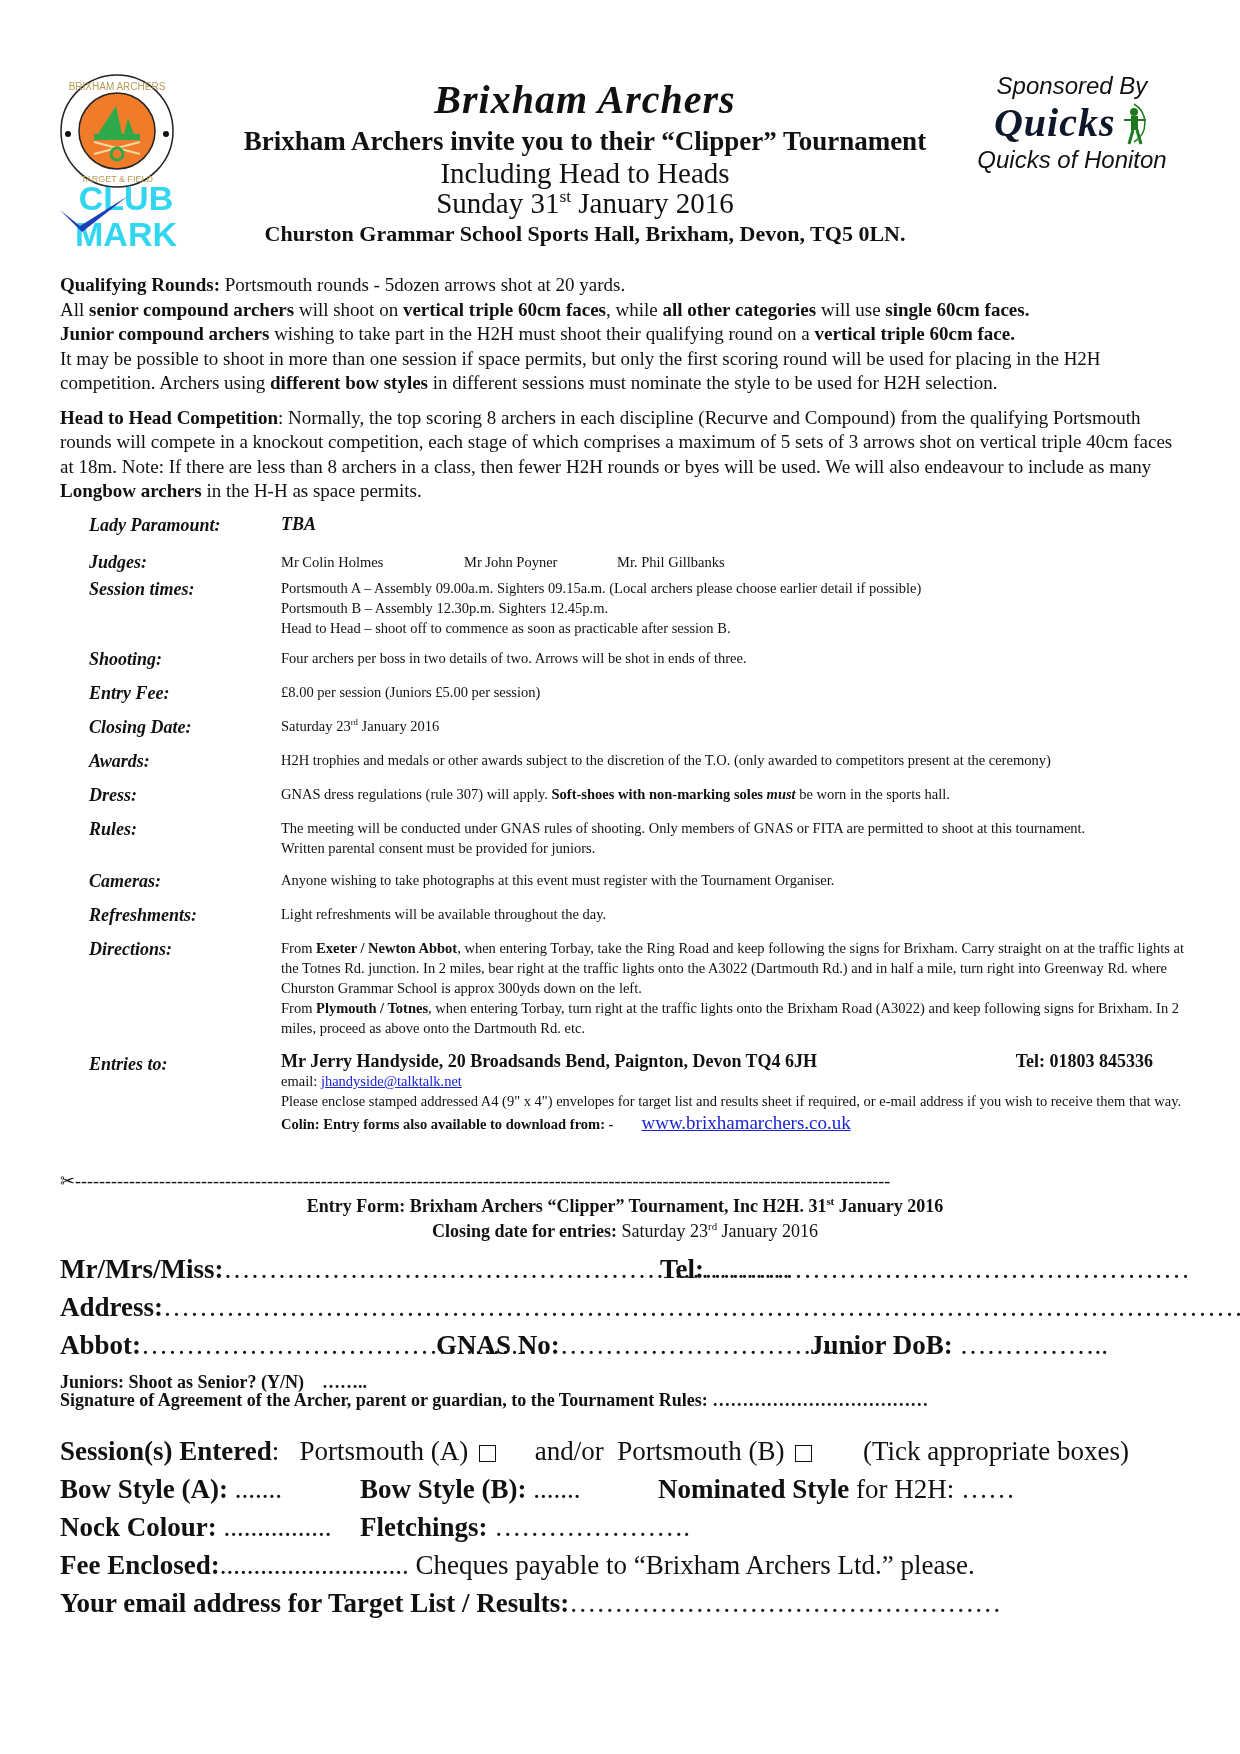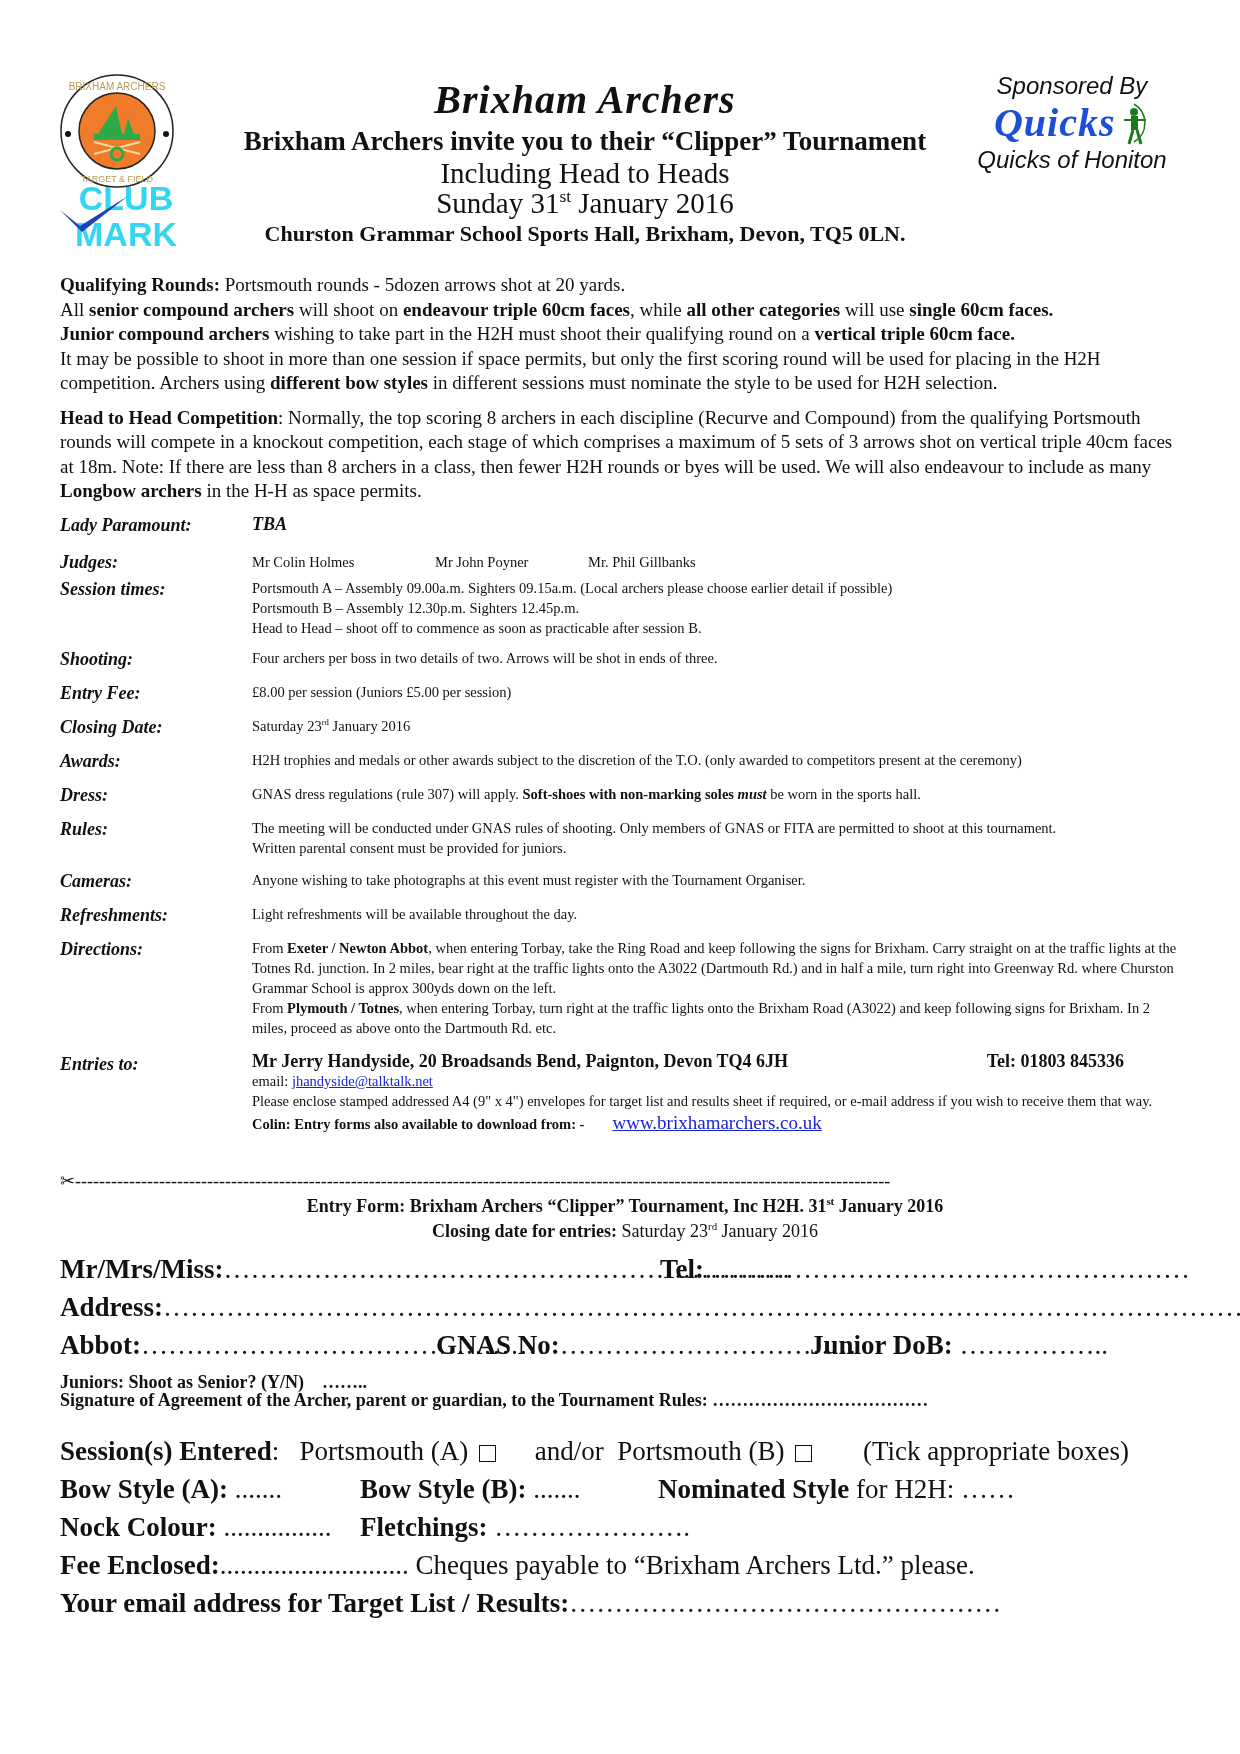--- a/index.html
+++ b/index.html
@@ -2,33 +2,33 @@
 <html><head>
 <meta charset="utf-8">
 <style>
   html, body { margin:0; padding:0; background:#ffffff; }
   body { width:1240px; height:1754px; position:relative; overflow:hidden; font-family:"Liberation Serif", serif; color:#111; }
   .abs { position:absolute; }
   .logo-club { left:58px; top:72px; width:118px; height:118px; }
   .logo-mark { left:58px; top:180px; width:130px; height:70px; }
   .sponsor { left:972px; top:72px; width:200px; text-align:center; font-family:"Liberation Sans", sans-serif; font-style:italic; color:#111; }
   .sponsor .sp-by { font-size:24px; }
-  .sponsor .quicks { font-family:"Liberation Serif", serif; font-style:italic; font-weight:bold; font-size:40px; color:#1d4ed8; line-height:46px; letter-spacing:1px; }
+  .sponsor .quicks { font-family:"Liberation Serif", serif; font-style:italic; font-weight:bold; font-size:40px; color:#0f172a; line-height:46px; letter-spacing:1px; }
   .sponsor .sp-name { font-size:24px; }
   .header { left:200px; top:76px; width:770px; text-align:center; }
   .h-title { font-size:40px; font-weight:bold; font-style:italic; letter-spacing:1px; line-height:48px; }
   .h-invite { font-size:27px; font-weight:bold; line-height:34px; }
   .h-sub { font-size:29px; line-height:30px; }
   .h-venue { font-size:22px; font-weight:bold; line-height:32px; }
   sup { font-size:60%; line-height:0; }
   .body { left:60px; top:273px; width:1125px; font-size:19px; line-height:24.5px; }
   .para2 { margin-top:10px; }
   .details { left:60px; top:514px; width:1125px; }
   .drow { display:flex; align-items:flex-start; }
-  .dlabel { width:192px; font-size:18px; font-weight:bold; font-style:italic; flex:none; line-height:22px; }
+  .dlabel { width:192px; font-size:18px; font-weight:bold; font-style:italic; flex:none; line-height:22px;margin-left:29px; }
   .dval { font-size:14.5px; line-height:20px; flex:1; }
   .dval .big { font-size:18px; font-weight:bold; }
   .dval .itb { font-size:18px; font-weight:bold; font-style:italic; }
   a.link { color:#1a23d6; text-decoration:underline; }
   a.link2 { color:#1a23d6; text-decoration:underline; font-size:19px; }
   .cut { left:60px; top:1170px; width:1110px; font-size:18px; white-space:nowrap; overflow:hidden; }
   .form-head { left:200px; top:1194px; width:850px; text-align:center; font-size:18px; line-height:25px; }
   .form { left:60px; top:1254px; width:1125px; font-weight:bold; }
   .frow { position:absolute; left:0; white-space:nowrap; }
   .f26 { font-size:27px; }
@@ -79,21 +79,21 @@
 <div class="abs header">
   <div class="h-title">Brixham Archers</div>
   <div class="h-invite">Brixham Archers invite you to their “Clipper” Tournament</div>
   <div class="h-sub">Including Head to Heads</div>
   <div class="h-sub"><span>Sunday 31</span><sup>st</sup><span> January 2016</span></div>
   <div class="h-venue">Churston Grammar School Sports Hall, Brixham, Devon, TQ5 0LN.</div>
 </div>
 
 <div class="abs body">
   <div><b>Qualifying Rounds:</b><span> Portsmouth rounds - 5dozen arrows shot at 20 yards.</span></div>
-  <div><span>All </span><b>senior compound archers</b><span> will shoot on </span><b>endeavour triple 60cm faces</b><span>, while </span><b>all other categories</b><span> will use </span><b>single 60cm faces.</b></div>
+  <div><span>All </span><b>senior compound archers</b><span> will shoot on </span><b>vertical triple 60cm faces</b><span>, while </span><b>all other categories</b><span> will use </span><b>single 60cm faces.</b></div>
   <div><b>Junior compound archers</b><span> wishing to take part in the H2H must shoot their qualifying round on a </span><b>vertical triple 60cm face.</b></div>
   <div><span>It may be possible to shoot in more than one session if space permits, but only the first scoring round will be used for placing in the H2H competition. Archers using </span><b>different bow styles</b><span> in different sessions must nominate the style to be used for H2H selection.</span></div>
   <div class="para2"><b>Head to Head Competition</b><span>: Normally, the top scoring 8 archers in each discipline (Recurve and Compound) from the qualifying Portsmouth rounds will compete in a knockout competition, each stage of which comprises a maximum of 5 sets of 3 arrows shot on vertical triple 40cm faces at 18m. Note: If there are less than 8 archers in a class, then fewer H2H rounds or byes will be used. We will also endeavour to include as many </span><b>Longbow archers</b><span> in the H-H as space permits.</span></div>
 </div>
 
 <div class="abs details">
   <div class="drow" style="height:31px">
     <div class="dlabel">Lady Paramount:</div>
     <div class="dval"><span class="itb">TBA</span></div>
   </div>

